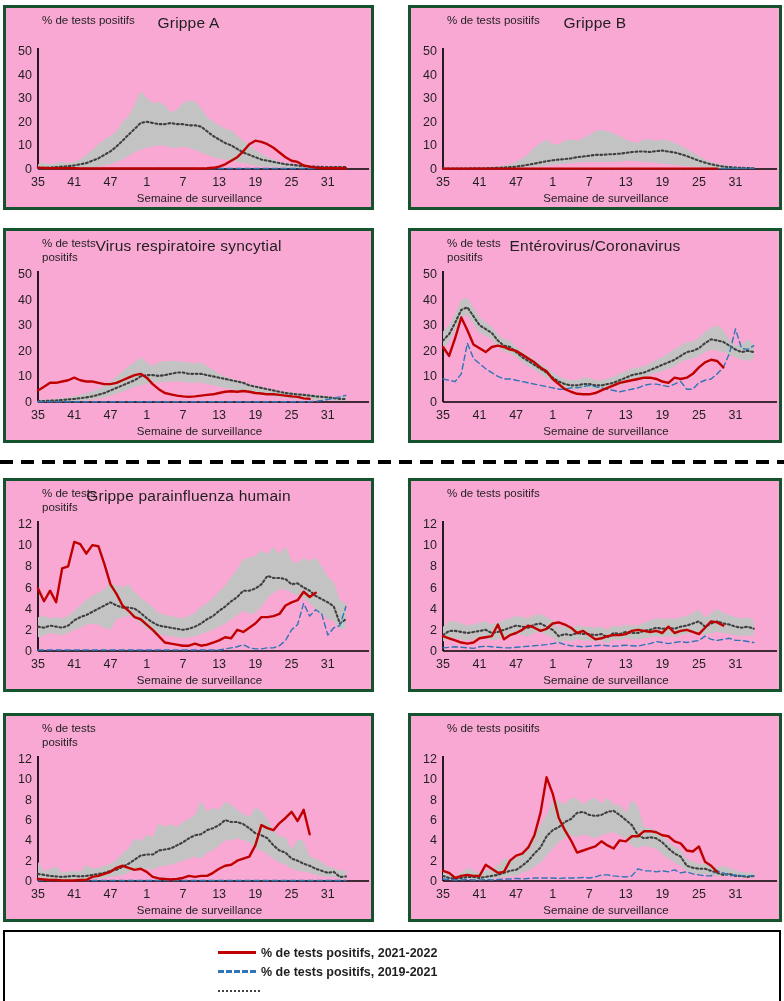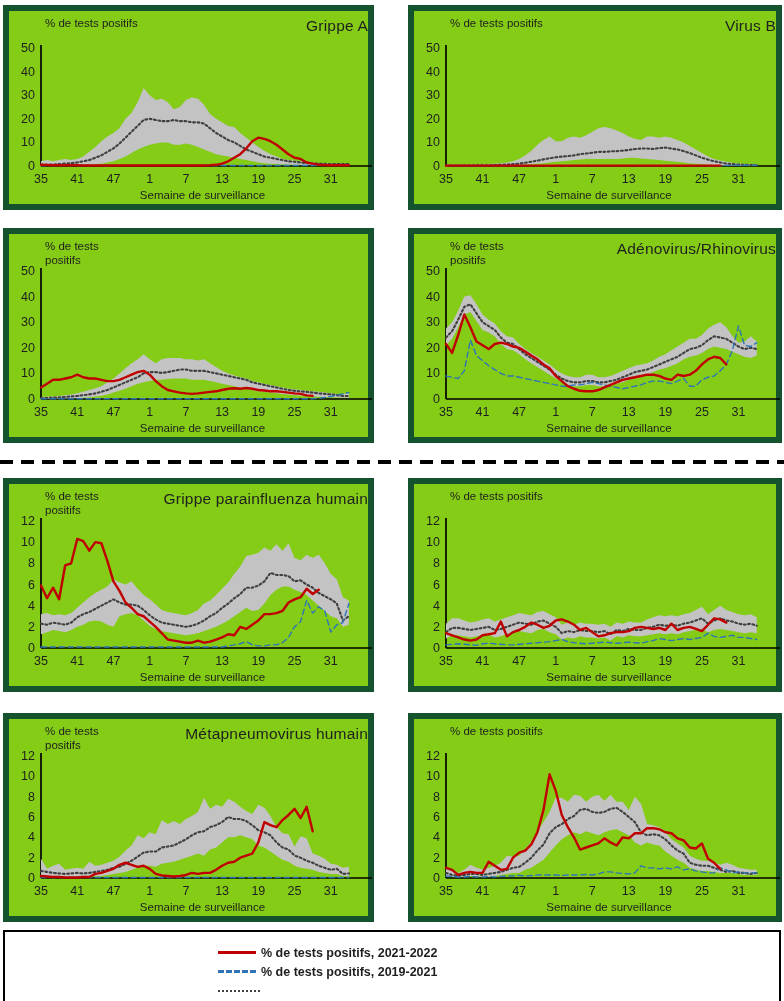--- a/index.html
+++ b/index.html
@@ -1,18 +1,18 @@
 <!DOCTYPE html>
 <html><head>
 <meta charset="utf-8">
 <style>
   html,body{margin:0;padding:0;background:#fff;}
   body{width:784px;height:1001px;position:relative;font-family:"Liberation Sans","DejaVu Sans",sans-serif;overflow:hidden;}
-  .panel{position:absolute;border:6px solid #14532d;background:#84cc16;box-sizing:border-box;}
-  .panel .title{position:absolute;top:6px;left:0;width:100%;text-align:right;font-size:15.5px;color:#1f1f1f;letter-spacing:.2px;}
+  .panel{position:absolute;border:3px solid #14532d;background:#f9a8d4;box-sizing:border-box;}
+  .panel .title{position:absolute;top:6px;left:0;width:100%;text-align:center;font-size:15.5px;color:#1f1f1f;letter-spacing:.2px;}
   .panel .ylab{position:absolute;top:5px;left:36px;font-size:11.5px;color:#1f1f1f;line-height:1.25;}
   .panel .ylab.wrap{max-width:62px;}
   .panel svg{position:absolute;left:2px;bottom:2px;display:block;}
   svg text{font-family:"Liberation Sans","DejaVu Sans",sans-serif;}
   .divider{position:absolute;left:0;width:784px;height:4px;
     background:repeating-linear-gradient(90deg,#000 0 13px,transparent 13px 21px);}
   .legend{position:absolute;border:2px solid #000;background:#fff;box-sizing:border-box;
     padding:11px 0 0 213px;}
   .legend-row{display:flex;align-items:center;height:19px;}
   .legend-row .lbl{font-size:12.5px;color:#1f1f1f;font-weight:bold;white-space:nowrap;}
@@ -47,21 +47,21 @@
       <text x="174.89719626168224" y="140" text-anchor="middle" font-size="12.5" fill="#1f1f1f">7</text>
       <text x="211.1214953271028" y="140" text-anchor="middle" font-size="12.5" fill="#1f1f1f">13</text>
       <text x="247.34579439252337" y="140" text-anchor="middle" font-size="12.5" fill="#1f1f1f">19</text>
       <text x="283.5700934579439" y="140" text-anchor="middle" font-size="12.5" fill="#1f1f1f">25</text>
       <text x="319.7943925233645" y="140" text-anchor="middle" font-size="12.5" fill="#1f1f1f">31</text>
       <text x="191.5" y="156" text-anchor="middle" font-size="11.5" fill="#1f1f1f">Semaine de surveillance</text>
     </svg>
 </div>
 <div class="panel" style="top:5px;left:408px;width:374px;height:205px">
   <div class="ylab">% de tests positifs</div>
-  <div class="title">Virus B</div>
+  <div class="title">Grippe B</div>
   <svg width="368" height="159">
       <line x1="30" y1="2" x2="30" y2="123" stroke="#000000" stroke-width="1.7"></line>
       <line x1="30" y1="123" x2="364" y2="123" stroke="#000000" stroke-width="1.7"></line>
       <polygon points="30,121.82 36.09345794392523,121.82 42.18691588785047,121.82 48.280373831775705,121.82 54.373831775700936,121.82 60.467289719626166,121.584 66.56074766355141,121.348 72.65420560747663,121.112 78.74766355140187,120.64 84.8411214953271,120.168 90.93457943925233,119.46 97.02803738317758,118.28 103.1214953271028,115.92 109.21495327102804,112.38 115.30841121495327,107.66 121.40186915887851,101.76 127.49532710280374,97.03999999999999 133.58878504672896,93.5 139.6822429906542,98.22 145.77570093457945,98.22 151.86915887850466,94.68 157.9626168224299,93.5 164.05607476635515,94.68 170.14953271028037,92.32 176.2429906542056,88.78 182.33644859813083,85.24000000000001 188.42990654205607,84.06 194.52336448598132,85.24000000000001 200.61682242990653,87.6 206.71028037383178,89.96 212.80373831775702,93.5 218.89719626168224,95.86 224.99065420560748,97.03999999999999 231.0841121495327,93.5 237.17757009345794,93.5 243.2710280373832,94.68 249.3644859813084,93.5 255.45794392523365,94.68 261.5514018691589,97.03999999999999 267.6448598130841,99.4 273.7383177570093,102.94 279.8317757009346,106.47999999999999 285.9252336448598,110.02 292.01869158878503,113.56 298.1121495327103,115.92 304.2056074766355,117.572 310.29906542056074,118.752 316.39252336448595,119.696 322.4859813084112,120.64 328.57943925233644,121.112 334.67289719626166,121.584 340.76635514018693,121.82 340.76635514018693,122.764 334.67289719626166,122.764 328.57943925233644,122.764 322.4859813084112,122.764 316.39252336448595,122.528 310.29906542056074,122.528 304.2056074766355,122.292 298.1121495327103,122.056 292.01869158878503,121.584 285.9252336448598,121.112 279.8317757009346,120.64 273.7383177570093,120.168 267.6448598130841,119.46 261.5514018691589,118.752 255.45794392523365,118.28 249.3644859813084,117.80799999999999 243.2710280373832,117.1 237.17757009345794,116.392 231.0841121495327,115.92 224.99065420560748,115.448 218.89719626168224,114.74 212.80373831775702,114.74 206.71028037383178,115.448 200.61682242990653,115.92 194.52336448598132,115.92 188.42990654205607,115.92 182.33644859813083,115.92 176.2429906542056,115.92 170.14953271028037,115.92 164.05607476635515,116.392 157.9626168224299,117.1 151.86915887850466,117.80799999999999 145.77570093457945,118.28 139.6822429906542,118.752 133.58878504672896,119.46 127.49532710280374,120.168 121.40186915887851,120.64 115.30841121495327,121.112 109.21495327102804,121.584 103.1214953271028,122.056 97.02803738317758,122.292 90.93457943925233,122.292 84.8411214953271,122.528 78.74766355140187,122.528 72.65420560747663,122.764 66.56074766355141,122.764 60.467289719626166,122.764 54.373831775700936,122.764 48.280373831775705,122.764 42.18691588785047,122.764 36.09345794392523,122.764 30,122.764" fill="#C3C3C3"></polygon>
       <polyline points="30,122.528 36.09345794392523,122.528 42.18691588785047,122.528 48.280373831775705,122.528 54.373831775700936,122.528 60.467289719626166,122.292 66.56074766355141,122.292 72.65420560747663,122.292 78.74766355140187,122.056 84.8411214953271,121.82 90.93457943925233,121.584 97.02803738317758,121.112 103.1214953271028,120.64 109.21495327102804,119.696 115.30841121495327,118.752 121.40186915887851,117.572 127.49532710280374,116.392 133.58878504672896,115.212 139.6822429906542,114.268 145.77570093457945,113.56 151.86915887850466,113.088 157.9626168224299,112.38 164.05607476635515,111.2 170.14953271028037,110.492 176.2429906542056,109.784 182.33644859813083,108.84 188.42990654205607,108.84 194.52336448598132,108.368 200.61682242990653,108.132 206.71028037383178,107.66 212.80373831775702,106.952 218.89719626168224,106.008 224.99065420560748,105.536 231.0841121495327,105.536 237.17757009345794,106.008 243.2710280373832,105.064 249.3644859813084,104.592 255.45794392523365,105.536 261.5514018691589,106.47999999999999 267.6448598130841,108.132 273.7383177570093,110.02 279.8317757009346,112.38 285.9252336448598,114.74 292.01869158878503,116.628 298.1121495327103,118.28 304.2056074766355,119.46 310.29906542056074,120.64 316.39252336448595,121.112 322.4859813084112,121.584 328.57943925233644,121.82 334.67289719626166,122.056 340.76635514018693,122.292" fill="none" stroke="#3F3F3F" stroke-width="2.1" stroke-linejoin="round" stroke-linecap="round" stroke-dasharray="1.8 2.6"></polyline>
       <polyline points="30,122.764 36.09345794392523,122.764 42.18691588785047,122.764 48.280373831775705,122.764 54.373831775700936,122.764 60.467289719626166,122.764 66.56074766355141,122.764 72.65420560747663,122.764 78.74766355140187,122.764 84.8411214953271,122.764 90.93457943925233,122.764 97.02803738317758,122.764 103.1214953271028,122.764 109.21495327102804,122.764 115.30841121495327,122.764 121.40186915887851,122.764 127.49532710280374,122.764 133.58878504672896,122.764 139.6822429906542,122.764 145.77570093457945,122.764 151.86915887850466,122.764 157.9626168224299,122.764 164.05607476635515,122.764 170.14953271028037,122.764 176.2429906542056,122.764 182.33644859813083,122.764 188.42990654205607,122.764 194.52336448598132,122.764 200.61682242990653,122.764 206.71028037383178,122.764 212.80373831775702,122.764 218.89719626168224,122.764 224.99065420560748,122.764 231.0841121495327,122.764 237.17757009345794,122.764 243.2710280373832,122.764 249.3644859813084,122.764 255.45794392523365,122.764 261.5514018691589,122.764 267.6448598130841,122.764 273.7383177570093,122.764 279.8317757009346,122.764 285.9252336448598,122.764 292.01869158878503,122.764 298.1121495327103,122.764 304.2056074766355,122.764 310.29906542056074,122.528 316.39252336448595,122.292 322.4859813084112,122.292 328.57943925233644,122.292 334.67289719626166,122.292 340.76635514018693,122.292" fill="none" stroke="#2E75B6" stroke-width="1.4" stroke-linejoin="round" stroke-linecap="round" stroke-dasharray="5.5 3.5"></polyline>
       <polyline points="30,122.646 36.09345794392523,122.646 42.18691588785047,122.646 48.280373831775705,122.646 54.373831775700936,122.646 60.467289719626166,122.646 66.56074766355141,122.646 72.65420560747663,122.646 78.74766355140187,122.646 84.8411214953271,122.646 90.93457943925233,122.646 97.02803738317758,122.646 103.1214953271028,122.646 109.21495327102804,122.646 115.30841121495327,122.646 121.40186915887851,122.646 127.49532710280374,122.646 133.58878504672896,122.646 139.6822429906542,122.646 145.77570093457945,122.646 151.86915887850466,122.646 157.9626168224299,122.646 164.05607476635515,122.646 170.14953271028037,122.646 176.2429906542056,122.646 182.33644859813083,122.646 188.42990654205607,122.646 194.52336448598132,122.646 200.61682242990653,122.646 206.71028037383178,122.646 212.80373831775702,122.646 218.89719626168224,122.646 224.99065420560748,122.646 231.0841121495327,122.646 237.17757009345794,122.646 243.2710280373832,122.646 249.3644859813084,122.646 255.45794392523365,122.646 261.5514018691589,122.646 267.6448598130841,122.646 273.7383177570093,122.646 279.8317757009346,122.646 285.9252336448598,122.646 292.01869158878503,122.646 298.1121495327103,122.646 304.2056074766355,122.646" fill="none" stroke="#C00000" stroke-width="2.4" stroke-linejoin="round" stroke-linecap="round"></polyline>
       <text x="24" y="127" text-anchor="end" font-size="12.5" fill="#1f1f1f">0</text>
       <text x="24" y="103.4" text-anchor="end" font-size="12.5" fill="#1f1f1f">10</text>
       <text x="24" y="79.8" text-anchor="end" font-size="12.5" fill="#1f1f1f">20</text>
@@ -76,20 +76,21 @@
       <text x="212.80373831775702" y="140" text-anchor="middle" font-size="12.5" fill="#1f1f1f">13</text>
       <text x="249.3644859813084" y="140" text-anchor="middle" font-size="12.5" fill="#1f1f1f">19</text>
       <text x="285.9252336448598" y="140" text-anchor="middle" font-size="12.5" fill="#1f1f1f">25</text>
       <text x="322.4859813084112" y="140" text-anchor="middle" font-size="12.5" fill="#1f1f1f">31</text>
       <text x="193" y="156" text-anchor="middle" font-size="11.5" fill="#1f1f1f">Semaine de surveillance</text>
     </svg>
 </div>
 
 <div class="panel" style="top:228px;left:3px;width:371px;height:215px">
   <div class="ylab wrap">% de tests positifs</div>
+  <div class="title">Virus respiratoire syncytial</div>
   <svg width="365" height="169">
       <line x1="30" y1="2" x2="30" y2="133" stroke="#000000" stroke-width="1.7"></line>
       <line x1="30" y1="133" x2="361" y2="133" stroke="#000000" stroke-width="1.7"></line>
       <polygon points="30,130.952 36.03738317757009,130.696 42.074766355140184,130.44 48.112149532710276,129.928 54.14953271028037,129.16 60.18691588785047,128.392 66.22429906542055,127.368 72.26168224299064,125.832 78.29906542056074,124.03999999999999 84.33644859813084,122.248 90.37383177570094,120.2 96.41121495327103,116.36 102.44859813084112,112.52 108.48598130841121,107.4 114.5233644859813,102.28 120.5607476635514,97.16 126.59813084112149,93.32 132.6355140186916,88.2 138.6728971962617,93.32 144.71028037383178,97.16 150.74766355140187,93.32 156.78504672897196,92.03999999999999 162.82242990654206,92.03999999999999 168.85981308411215,92.03999999999999 174.89719626168224,93.32 180.93457943925233,93.32 186.97196261682242,94.6 193.00934579439252,93.32 199.0467289719626,97.16 205.0841121495327,101 211.1214953271028,104.84 217.15887850467288,107.4 223.19626168224298,109.44800000000001 229.2336448598131,111.24 235.2710280373832,112.52 241.30841121495328,115.08 247.34579439252337,116.36 253.38317757009347,117.64 259.42056074766356,118.92 265.4579439252336,120.2 271.49532710280374,121.48 277.53271028037386,122.76 283.5700934579439,123.272 289.60747663551405,124.03999999999999 295.6448598130841,124.80799999999999 301.68224299065423,125.32 307.7196261682243,125.832 313.7570093457944,126.6 319.7943925233645,127.368 325.8317757009346,127.88 331.86915887850466,127.88 337.9065420560748,127.368 337.9065420560748,131.72 331.86915887850466,131.72 325.8317757009346,131.464 319.7943925233645,131.208 313.7570093457944,130.952 307.7196261682243,130.696 301.68224299065423,130.44 295.6448598130841,129.928 289.60747663551405,129.672 283.5700934579439,129.16 277.53271028037386,128.392 271.49532710280374,127.88 265.4579439252336,127.368 259.42056074766356,126.6 253.38317757009347,125.832 247.34579439252337,125.32 241.30841121495328,124.03999999999999 235.2710280373832,122.76 229.2336448598131,121.48 223.19626168224298,120.2 217.15887850467288,118.92 211.1214953271028,117.64 205.0841121495327,116.36 199.0467289719626,115.08 193.00934579439252,113.8 186.97196261682242,113.8 180.93457943925233,113.8 174.89719626168224,112.52 168.85981308411215,112.52 162.82242990654206,112.52 156.78504672897196,113.032 150.74766355140187,113.8 144.71028037383178,113.8 138.6728971962617,115.08 132.6355140186916,116.36 126.59813084112149,117.64 120.5607476635514,120.2 114.5233644859813,122.76 108.48598130841121,124.80799999999999 102.44859813084112,126.6 96.41121495327103,128.392 90.37383177570094,129.672 84.33644859813084,130.44 78.29906542056074,131.208 72.26168224299064,131.72 66.22429906542055,131.976 60.18691588785047,132.232 54.14953271028037,132.232 48.112149532710276,132.488 42.074766355140184,132.488 36.03738317757009,132.744 30,132.744" fill="#C3C3C3"></polygon>
       <polyline points="30,132.232 36.03738317757009,131.976 42.074766355140184,131.72 48.112149532710276,131.464 54.14953271028037,130.952 60.18691588785047,130.44 66.22429906542055,129.928 72.26168224299064,129.16 78.29906542056074,128.392 84.33644859813084,127.368 90.37383177570094,125.832 96.41121495327103,124.03999999999999 102.44859813084112,121.48 108.48598130841121,118.92 114.5233644859813,116.36 120.5607476635514,113.8 126.59813084112149,111.24 132.6355140186916,107.4 138.6728971962617,106.12 144.71028037383178,106.12 150.74766355140187,106.888 156.78504672897196,106.12 162.82242990654206,104.84 168.85981308411215,103.56 174.89719626168224,103.56 180.93457943925233,104.84 186.97196261682242,104.84 193.00934579439252,104.84 199.0467289719626,106.12 205.0841121495327,107.4 211.1214953271028,108.68 217.15887850467288,109.96000000000001 223.19626168224298,111.24 229.2336448598131,112.52 235.2710280373832,113.8 241.30841121495328,116.36 247.34579439252337,117.64 253.38317757009347,118.92 259.42056074766356,120.2 265.4579439252336,121.48 271.49532710280374,122.76 277.53271028037386,124.03999999999999 283.5700934579439,124.80799999999999 289.60747663551405,125.32 295.6448598130841,125.832 301.68224299065423,126.6 307.7196261682243,127.368 313.7570093457944,127.88 319.7943925233645,128.392 325.8317757009346,129.16 331.86915887850466,129.928 337.9065420560748,129.928" fill="none" stroke="#3F3F3F" stroke-width="2.1" stroke-linejoin="round" stroke-linecap="round" stroke-dasharray="1.8 2.6"></polyline>
       <polyline points="30,132.744 36.03738317757009,132.744 42.074766355140184,132.744 48.112149532710276,132.744 54.14953271028037,132.744 60.18691588785047,132.744 66.22429906542055,132.744 72.26168224299064,132.744 78.29906542056074,132.744 84.33644859813084,132.744 90.37383177570094,132.744 96.41121495327103,132.744 102.44859813084112,132.744 108.48598130841121,132.744 114.5233644859813,132.744 120.5607476635514,132.744 126.59813084112149,132.744 132.6355140186916,132.744 138.6728971962617,132.744 144.71028037383178,132.744 150.74766355140187,132.744 156.78504672897196,132.744 162.82242990654206,132.744 168.85981308411215,132.744 174.89719626168224,132.744 180.93457943925233,132.744 186.97196261682242,132.744 193.00934579439252,132.744 199.0467289719626,132.744 205.0841121495327,132.744 211.1214953271028,132.744 217.15887850467288,132.744 223.19626168224298,132.744 229.2336448598131,132.744 235.2710280373832,132.744 241.30841121495328,132.744 247.34579439252337,132.744 253.38317757009347,132.744 259.42056074766356,132.744 265.4579439252336,132.744 271.49532710280374,132.744 277.53271028037386,132.744 283.5700934579439,132.744 289.60747663551405,132.744 295.6448598130841,132.744 301.68224299065423,132.744 307.7196261682243,132.232 313.7570093457944,131.464 319.7943925233645,130.44 325.8317757009346,129.16 331.86915887850466,127.88 337.9065420560748,126.344" fill="none" stroke="#2E75B6" stroke-width="1.4" stroke-linejoin="round" stroke-linecap="round" stroke-dasharray="5.5 3.5"></polyline>
       <polyline points="30,121.48 36.03738317757009,117.64 42.074766355140184,113.8 48.112149532710276,113.8 54.14953271028037,112.52 60.18691588785047,111.24 66.22429906542055,108.68 72.26168224299064,111.24 78.29906542056074,112.52 84.33644859813084,112.52 90.37383177570094,113.8 96.41121495327103,115.08 102.44859813084112,115.08 108.48598130841121,113.8 114.5233644859813,111.24 120.5607476635514,108.68 126.59813084112149,106.12 132.6355140186916,104.84 138.6728971962617,108.68 144.71028037383178,115.08 150.74766355140187,120.2 156.78504672897196,124.03999999999999 162.82242990654206,125.32 168.85981308411215,126.6 174.89719626168224,127.368 180.93457943925233,127.88 186.97196261682242,127.368 193.00934579439252,126.6 199.0467289719626,125.832 205.0841121495327,125.32 211.1214953271028,124.03999999999999 217.15887850467288,122.76 223.19626168224298,122.248 229.2336448598131,122.76 235.2710280373832,121.992 241.30841121495328,122.76 247.34579439252337,124.03999999999999 253.38317757009347,124.55199999999999 259.42056074766356,125.32 265.4579439252336,125.32 271.49532710280374,125.832 277.53271028037386,126.6 283.5700934579439,127.368 289.60747663551405,127.88 295.6448598130841,129.416 301.68224299065423,129.928" fill="none" stroke="#C00000" stroke-width="2.4" stroke-linejoin="round" stroke-linecap="round"></polyline>
       <text x="24" y="137" text-anchor="end" font-size="12.5" fill="#1f1f1f">0</text>
       <text x="24" y="111.4" text-anchor="end" font-size="12.5" fill="#1f1f1f">10</text>
       <text x="24" y="85.8" text-anchor="end" font-size="12.5" fill="#1f1f1f">20</text>
@@ -103,21 +104,21 @@
       <text x="174.89719626168224" y="150" text-anchor="middle" font-size="12.5" fill="#1f1f1f">7</text>
       <text x="211.1214953271028" y="150" text-anchor="middle" font-size="12.5" fill="#1f1f1f">13</text>
       <text x="247.34579439252337" y="150" text-anchor="middle" font-size="12.5" fill="#1f1f1f">19</text>
       <text x="283.5700934579439" y="150" text-anchor="middle" font-size="12.5" fill="#1f1f1f">25</text>
       <text x="319.7943925233645" y="150" text-anchor="middle" font-size="12.5" fill="#1f1f1f">31</text>
       <text x="191.5" y="166" text-anchor="middle" font-size="11.5" fill="#1f1f1f">Semaine de surveillance</text>
     </svg>
 </div>
 <div class="panel" style="top:228px;left:408px;width:374px;height:215px">
   <div class="ylab wrap">% de tests positifs</div>
-  <div class="title">Adénovirus/Rhinovirus</div>
+  <div class="title">Entérovirus/Coronavirus</div>
   <svg width="368" height="169">
       <line x1="30" y1="2" x2="30" y2="133" stroke="#000000" stroke-width="1.7"></line>
       <line x1="30" y1="133" x2="364" y2="133" stroke="#000000" stroke-width="1.7"></line>
       <polygon points="30,62.599999999999994 36.09345794392523,56.2 42.18691588785047,44.68000000000001 48.280373831775705,30.599999999999994 54.373831775700936,29.319999999999993 60.467289719626166,38.28 66.56074766355141,48.519999999999996 72.65420560747663,53.64 78.74766355140187,57.480000000000004 84.8411214953271,65.16 90.93457943925233,70.28 97.02803738317758,71.56 103.1214953271028,77.96000000000001 109.21495327102804,83.08 115.30841121495327,86.92 121.40186915887851,90.75999999999999 127.49532710280374,94.6 133.58878504672896,98.44 139.6822429906542,103.56 145.77570093457945,107.4 151.86915887850466,109.96000000000001 157.9626168224299,111.24 164.05607476635515,111.24 170.14953271028037,108.68 176.2429906542056,108.68 182.33644859813083,111.24 188.42990654205607,111.24 194.52336448598132,109.96000000000001 200.61682242990653,107.4 206.71028037383178,104.84 212.80373831775702,102.28 218.89719626168224,99.72 224.99065420560748,98.44 231.0841121495327,97.16 237.17757009345794,94.6 243.2710280373832,90.75999999999999 249.3644859813084,88.2 255.45794392523365,84.36 261.5514018691589,80.52000000000001 267.6448598130841,76.68 273.7383177570093,72.84 279.8317757009346,72.84 285.9252336448598,69 292.01869158878503,62.599999999999994 298.1121495327103,58.760000000000005 304.2056074766355,56.2 310.29906542056074,61.31999999999999 316.39252336448595,70.28 322.4859813084112,76.68 328.57943925233644,75.4 334.67289719626166,70.28 340.76635514018693,75.4 340.76635514018693,89.47999999999999 334.67289719626166,92.03999999999999 328.57943925233644,90.75999999999999 322.4859813084112,88.2 316.39252336448595,85.64 310.29906542056074,83.08 304.2056074766355,81.8 298.1121495327103,80.52000000000001 292.01869158878503,83.08 285.9252336448598,86.92 279.8317757009346,89.47999999999999 273.7383177570093,90.75999999999999 267.6448598130841,93.32 261.5514018691589,97.16 255.45794392523365,99.72 249.3644859813084,102.28 243.2710280373832,103.56 237.17757009345794,106.12 231.0841121495327,108.68 224.99065420560748,109.96000000000001 218.89719626168224,111.24 212.80373831775702,113.8 206.71028037383178,116.36 200.61682242990653,117.64 194.52336448598132,118.92 188.42990654205607,120.2 182.33644859813083,120.2 176.2429906542056,118.92 170.14953271028037,118.92 164.05607476635515,120.2 157.9626168224299,120.2 151.86915887850466,118.92 145.77570093457945,116.36 139.6822429906542,112.52 133.58878504672896,108.68 127.49532710280374,104.84 121.40186915887851,101 115.30841121495327,97.16 109.21495327102804,93.32 103.1214953271028,88.2 97.02803738317758,84.36 90.93457943925233,83.08 84.8411214953271,77.96000000000001 78.74766355140187,70.28 72.65420560747663,66.44 66.56074766355141,63.879999999999995 60.467289719626166,54.92 54.373831775700936,45.959999999999994 48.280373831775705,48.519999999999996 42.18691588785047,61.31999999999999 36.09345794392523,72.84 30,79.24000000000001" fill="#C3C3C3"></polygon>
       <polyline points="30,71.56 36.09345794392523,65.16 42.18691588785047,53.64 48.280373831775705,40.84 54.373831775700936,38.28 60.467289719626166,47.239999999999995 66.56074766355141,56.2 72.65420560747663,60.040000000000006 78.74766355140187,63.879999999999995 84.8411214953271,71.56 90.93457943925233,76.68 97.02803738317758,77.96000000000001 103.1214953271028,83.08 109.21495327102804,88.2 115.30841121495327,92.03999999999999 121.40186915887851,95.88 127.49532710280374,99.72 133.58878504672896,103.56 139.6822429906542,108.68 145.77570093457945,112.52 151.86915887850466,115.08 157.9626168224299,116.36 164.05607476635515,116.36 170.14953271028037,115.08 176.2429906542056,115.08 182.33644859813083,116.36 188.42990654205607,116.36 194.52336448598132,115.08 200.61682242990653,113.8 206.71028037383178,111.24 212.80373831775702,108.68 218.89719626168224,106.12 224.99065420560748,104.84 231.0841121495327,103.56 237.17757009345794,101 243.2710280373832,98.44 249.3644859813084,95.88 255.45794392523365,93.32 261.5514018691589,90.75999999999999 267.6448598130841,86.92 273.7383177570093,83.08 279.8317757009346,81.8 285.9252336448598,79.24000000000001 292.01869158878503,74.12 298.1121495327103,70.28 304.2056074766355,71.56 310.29906542056074,72.84 316.39252336448595,76.68 322.4859813084112,80.52000000000001 328.57943925233644,83.08 334.67289719626166,81.8 340.76635514018693,83.08" fill="none" stroke="#3F3F3F" stroke-width="2.1" stroke-linejoin="round" stroke-linecap="round" stroke-dasharray="1.8 2.6"></polyline>
       <polyline points="30,109.96000000000001 36.09345794392523,111.24 42.18691588785047,112.52 48.280373831775705,104.84 54.373831775700936,74.12 60.467289719626166,89.47999999999999 66.56074766355141,94.6 72.65420560747663,99.72 78.74766355140187,103.56 84.8411214953271,107.4 90.93457943925233,109.96000000000001 97.02803738317758,109.96000000000001 103.1214953271028,111.24 109.21495327102804,112.52 115.30841121495327,113.8 121.40186915887851,115.08 127.49532710280374,116.36 133.58878504672896,117.64 139.6822429906542,118.92 145.77570093457945,120.2 151.86915887850466,120.2 157.9626168224299,118.92 164.05607476635515,118.92 170.14953271028037,117.64 176.2429906542056,116.36 182.33644859813083,117.64 188.42990654205607,118.92 194.52336448598132,120.2 200.61682242990653,121.48 206.71028037383178,122.76 212.80373831775702,121.48 218.89719626168224,120.2 224.99065420560748,118.92 231.0841121495327,116.36 237.17757009345794,115.08 243.2710280373832,115.08 249.3644859813084,116.36 255.45794392523365,117.64 261.5514018691589,115.08 267.6448598130841,112.52 273.7383177570093,120.2 279.8317757009346,120.2 285.9252336448598,113.8 292.01869158878503,111.24 298.1121495327103,109.96000000000001 304.2056074766355,104.84 310.29906542056074,98.44 316.39252336448595,84.36 322.4859813084112,60.040000000000006 328.57943925233644,79.24000000000001 334.67289719626166,80.52000000000001 340.76635514018693,76.68" fill="none" stroke="#2E75B6" stroke-width="1.4" stroke-linejoin="round" stroke-linecap="round" stroke-dasharray="5.5 3.5"></polyline>
       <polyline points="30,77.96000000000001 36.09345794392523,86.92 42.18691588785047,69 48.280373831775705,48.519999999999996 54.373831775700936,61.31999999999999 60.467289719626166,75.4 66.56074766355141,79.24000000000001 72.65420560747663,83.08 78.74766355140187,77.96000000000001 84.8411214953271,76.68 90.93457943925233,77.96000000000001 97.02803738317758,80.52000000000001 103.1214953271028,81.8 109.21495327102804,85.64 115.30841121495327,89.47999999999999 121.40186915887851,93.32 127.49532710280374,98.44 133.58878504672896,102.28 139.6822429906542,109.96000000000001 145.77570093457945,115.08 151.86915887850466,120.2 157.9626168224299,122.76 164.05607476635515,124.80799999999999 170.14953271028037,125.32 176.2429906542056,125.32 182.33644859813083,124.03999999999999 188.42990654205607,121.48 194.52336448598132,118.92 200.61682242990653,116.36 206.71028037383178,113.8 212.80373831775702,112.52 218.89719626168224,111.24 224.99065420560748,109.96000000000001 231.0841121495327,108.68 237.17757009345794,108.68 243.2710280373832,109.96000000000001 249.3644859813084,112.52 255.45794392523365,113.8 261.5514018691589,108.68 267.6448598130841,109.96000000000001 273.7383177570093,108.68 279.8317757009346,104.84 285.9252336448598,98.44 292.01869158878503,93.32 298.1121495327103,90.75999999999999 304.2056074766355,92.03999999999999 310.29906542056074,98.44" fill="none" stroke="#C00000" stroke-width="2.4" stroke-linejoin="round" stroke-linecap="round"></polyline>
       <text x="24" y="137" text-anchor="end" font-size="12.5" fill="#1f1f1f">0</text>
       <text x="24" y="111.4" text-anchor="end" font-size="12.5" fill="#1f1f1f">10</text>
       <text x="24" y="85.8" text-anchor="end" font-size="12.5" fill="#1f1f1f">20</text>
@@ -192,21 +193,20 @@
       <text x="212.80373831775702" y="149" text-anchor="middle" font-size="12.5" fill="#1f1f1f">13</text>
       <text x="249.3644859813084" y="149" text-anchor="middle" font-size="12.5" fill="#1f1f1f">19</text>
       <text x="285.9252336448598" y="149" text-anchor="middle" font-size="12.5" fill="#1f1f1f">25</text>
       <text x="322.4859813084112" y="149" text-anchor="middle" font-size="12.5" fill="#1f1f1f">31</text>
       <text x="193" y="165" text-anchor="middle" font-size="11.5" fill="#1f1f1f">Semaine de surveillance</text>
     </svg>
 </div>
 
 <div class="panel" style="top:713px;left:3px;width:371px;height:209px">
   <div class="ylab wrap">% de tests positifs</div>
-  <div class="title">Métapneumovirus humain</div>
   <svg width="365" height="163">
       <line x1="30" y1="2" x2="30" y2="127" stroke="#000000" stroke-width="1.7"></line>
       <line x1="30" y1="127" x2="361" y2="127" stroke="#000000" stroke-width="1.7"></line>
       <polygon points="30,107.68333333333334 36.03738317757009,117.85 42.074766355140184,114.8 48.112149532710276,112.76666666666667 54.14953271028037,118.86666666666667 60.18691588785047,117.85 66.22429906542055,116.83333333333333 72.26168224299064,117.85 78.29906542056074,110.73333333333333 84.33644859813084,114.8 90.37383177570094,113.78333333333333 96.41121495327103,111.75 102.44859813084112,109.71666666666667 108.48598130841121,105.65 114.5233644859813,99.55 120.5607476635514,94.46666666666667 126.59813084112149,84.3 132.6355140186916,87.35 138.6728971962617,81.25 144.71028037383178,83.28333333333333 150.74766355140187,69.05 156.78504672897196,73.11666666666667 162.82242990654206,70.06666666666666 168.85981308411215,73.11666666666667 174.89719626168224,68.03333333333333 180.93457943925233,64.98333333333333 186.97196261682242,60.91666666666667 193.00934579439252,46.68333333333334 199.0467289719626,57.866666666666674 205.0841121495327,53.8 211.1214953271028,55.83333333333333 217.15887850467288,47.7 223.19626168224298,50.75 229.2336448598131,55.83333333333333 235.2710280373832,59.900000000000006 241.30841121495328,62.95 247.34579439252337,53.8 253.38317757009347,56.849999999999994 259.42056074766356,64.98333333333333 265.4579439252336,76.16666666666666 271.49532710280374,82.26666666666667 277.53271028037386,83.28333333333333 283.5700934579439,95.48333333333333 289.60747663551405,85.31666666666666 295.6448598130841,87.35 301.68224299065423,102.6 307.7196261682243,104.63333333333333 313.7570093457944,107.68333333333334 319.7943925233645,112.76666666666667 325.8317757009346,113.78333333333333 331.86915887850466,116.83333333333333 337.9065420560748,115.81666666666666 337.9065420560748,124.96666666666667 331.86915887850466,124.96666666666667 325.8317757009346,122.93333333333334 319.7943925233645,122.93333333333334 313.7570093457944,121.91666666666667 307.7196261682243,120.9 301.68224299065423,118.86666666666667 295.6448598130841,117.85 289.60747663551405,116.83333333333333 283.5700934579439,114.8 277.53271028037386,110.73333333333333 271.49532710280374,108.7 265.4579439252336,104.63333333333333 259.42056074766356,100.56666666666666 253.38317757009347,96.5 247.34579439252337,94.46666666666667 241.30841121495328,88.36666666666667 235.2710280373832,86.33333333333334 229.2336448598131,84.3 223.19626168224298,86.33333333333334 217.15887850467288,86.33333333333334 211.1214953271028,91.41666666666666 205.0841121495327,96.5 199.0467289719626,98.53333333333333 193.00934579439252,104.63333333333333 186.97196261682242,102.6 180.93457943925233,104.63333333333333 174.89719626168224,106.66666666666667 168.85981308411215,108.7 162.82242990654206,110.73333333333333 156.78504672897196,111.75 150.74766355140187,112.76666666666667 144.71028037383178,115.81666666666666 138.6728971962617,114.8 132.6355140186916,114.8 126.59813084112149,116.83333333333333 120.5607476635514,118.86666666666667 114.5233644859813,120.9 108.48598130841121,121.91666666666667 102.44859813084112,122.93333333333334 96.41121495327103,123.95 90.37383177570094,124.96666666666667 84.33644859813084,124.96666666666667 78.29906542056074,124.96666666666667 72.26168224299064,125.98333333333333 66.22429906542055,125.98333333333333 60.18691588785047,125.98333333333333 54.14953271028037,125.98333333333333 48.112149532710276,125.98333333333333 42.074766355140184,125.98333333333333 36.03738317757009,125.98333333333333 30,125.98333333333333" fill="#C3C3C3"></polygon>
       <polyline points="30,119.88333333333334 36.03738317757009,120.9 42.074766355140184,121.91666666666667 48.112149532710276,122.425 54.14953271028037,122.93333333333334 60.18691588785047,122.425 66.22429906542055,121.91666666666667 72.26168224299064,122.425 78.29906542056074,121.91666666666667 84.33644859813084,120.9 90.37383177570094,119.88333333333334 96.41121495327103,118.86666666666667 102.44859813084112,116.83333333333333 108.48598130841121,115.81666666666666 114.5233644859813,112.76666666666667 120.5607476635514,109.71666666666667 126.59813084112149,105.65 132.6355140186916,101.58333333333333 138.6728971962617,100.56666666666666 144.71028037383178,100.56666666666666 150.74766355140187,96.5 156.78504672897196,95.48333333333333 162.82242990654206,94.46666666666667 168.85981308411215,91.41666666666666 174.89719626168224,88.36666666666667 180.93457943925233,84.3 186.97196261682242,81.25 193.00934579439252,80.23333333333333 199.0467289719626,76.16666666666666 205.0841121495327,74.13333333333333 211.1214953271028,71.08333333333334 217.15887850467288,66 223.19626168224298,68.03333333333333 229.2336448598131,68.03333333333333 235.2710280373832,70.06666666666666 241.30841121495328,74.13333333333333 247.34579439252337,79.21666666666667 253.38317757009347,81.25 259.42056074766356,84.3 265.4579439252336,91.41666666666666 271.49532710280374,96.5 277.53271028037386,98.53333333333333 283.5700934579439,104.63333333333333 289.60747663551405,106.66666666666667 295.6448598130841,109.71666666666667 301.68224299065423,111.75 307.7196261682243,114.8 313.7570093457944,116.83333333333333 319.7943925233645,118.86666666666667 325.8317757009346,117.85 331.86915887850466,122.93333333333334 337.9065420560748,122.425" fill="none" stroke="#3F3F3F" stroke-width="2.1" stroke-linejoin="round" stroke-linecap="round" stroke-dasharray="1.8 2.6"></polyline>
       <polyline points="30,126.49166666666666 36.03738317757009,126.49166666666666 42.074766355140184,126.49166666666666 48.112149532710276,126.49166666666666 54.14953271028037,126.49166666666666 60.18691588785047,126.49166666666666 66.22429906542055,126.49166666666666 72.26168224299064,126.49166666666666 78.29906542056074,126.49166666666666 84.33644859813084,126.49166666666666 90.37383177570094,126.49166666666666 96.41121495327103,126.49166666666666 102.44859813084112,126.49166666666666 108.48598130841121,126.49166666666666 114.5233644859813,126.49166666666666 120.5607476635514,126.49166666666666 126.59813084112149,126.49166666666666 132.6355140186916,126.49166666666666 138.6728971962617,126.49166666666666 144.71028037383178,126.49166666666666 150.74766355140187,126.49166666666666 156.78504672897196,126.49166666666666 162.82242990654206,126.49166666666666 168.85981308411215,126.49166666666666 174.89719626168224,126.49166666666666 180.93457943925233,126.49166666666666 186.97196261682242,126.49166666666666 193.00934579439252,126.49166666666666 199.0467289719626,126.49166666666666 205.0841121495327,126.49166666666666 211.1214953271028,126.49166666666666 217.15887850467288,126.49166666666666 223.19626168224298,126.49166666666666 229.2336448598131,126.49166666666666 235.2710280373832,126.49166666666666 241.30841121495328,126.49166666666666 247.34579439252337,126.49166666666666 253.38317757009347,126.49166666666666 259.42056074766356,126.49166666666666 265.4579439252336,126.49166666666666 271.49532710280374,126.49166666666666 277.53271028037386,126.49166666666666 283.5700934579439,126.49166666666666 289.60747663551405,126.49166666666666 295.6448598130841,126.49166666666666 301.68224299065423,126.49166666666666 307.7196261682243,126.49166666666666 313.7570093457944,126.49166666666666 319.7943925233645,126.49166666666666 325.8317757009346,126.49166666666666 331.86915887850466,126.49166666666666 337.9065420560748,126.49166666666666" fill="none" stroke="#2E75B6" stroke-width="1.4" stroke-linejoin="round" stroke-linecap="round" stroke-dasharray="5.5 3.5"></polyline>
       <polyline points="30,124.96666666666667 36.03738317757009,125.475 42.074766355140184,125.98333333333333 48.112149532710276,125.98333333333333 54.14953271028037,126.49166666666666 60.18691588785047,126.49166666666666 66.22429906542055,126.49166666666666 72.26168224299064,125.98333333333333 78.29906542056074,125.98333333333333 84.33644859813084,122.93333333333334 90.37383177570094,121.91666666666667 96.41121495327103,119.88333333333334 102.44859813084112,117.85 108.48598130841121,113.78333333333333 114.5233644859813,111.75 120.5607476635514,113.78333333333333 126.59813084112149,115.81666666666666 132.6355140186916,114.8 138.6728971962617,117.85 144.71028037383178,122.93333333333334 150.74766355140187,124.45833333333333 156.78504672897196,124.96666666666667 162.82242990654206,125.475 168.85981308411215,124.96666666666667 174.89719626168224,123.95 180.93457943925233,121.91666666666667 186.97196261682242,122.93333333333334 193.00934579439252,121.91666666666667 199.0467289719626,121.91666666666667 205.0841121495327,118.86666666666667 211.1214953271028,114.8 217.15887850467288,111.75 223.19626168224298,110.73333333333333 229.2336448598131,106.66666666666667 235.2710280373832,104.63333333333333 241.30841121495328,102.6 247.34579439252337,91.41666666666666 253.38317757009347,71.08333333333334 259.42056074766356,74.13333333333333 265.4579439252336,76.16666666666666 271.49532710280374,69.05 277.53271028037386,63.96666666666666 283.5700934579439,57.866666666666674 289.60747663551405,67.01666666666667 295.6448598130841,55.83333333333333 301.68224299065423,80.23333333333333" fill="none" stroke="#C00000" stroke-width="2.4" stroke-linejoin="round" stroke-linecap="round"></polyline>
       <text x="24" y="131" text-anchor="end" font-size="12.5" fill="#1f1f1f">0</text>
       <text x="24" y="110.66666666666667" text-anchor="end" font-size="12.5" fill="#1f1f1f">2</text>
       <text x="24" y="90.33333333333334" text-anchor="end" font-size="12.5" fill="#1f1f1f">4</text>

